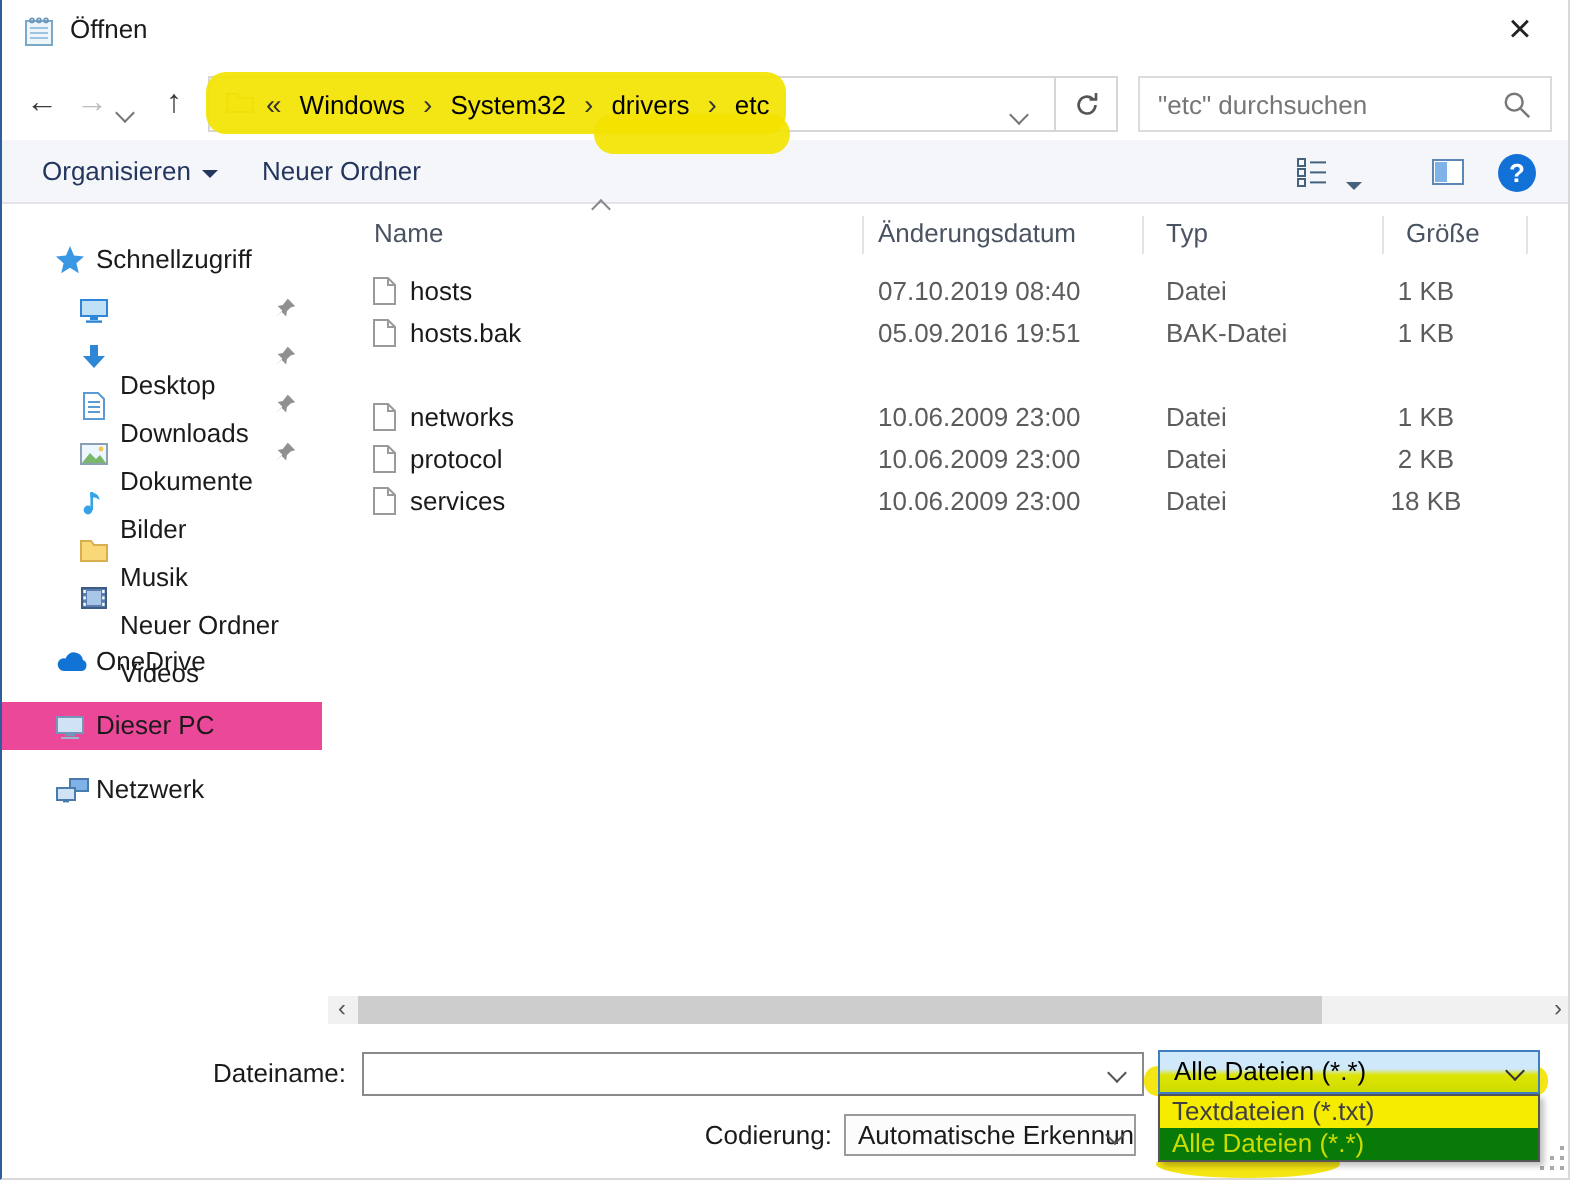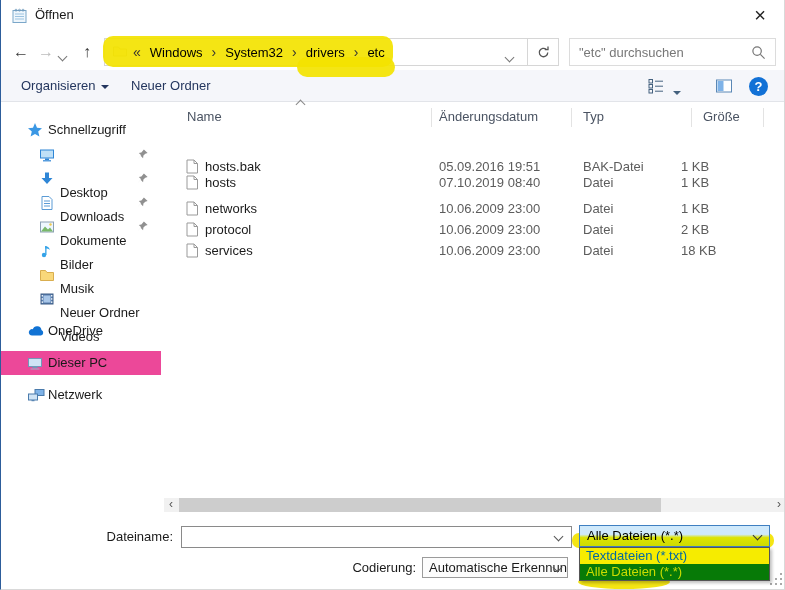--- a/index.html
+++ b/index.html
@@ -75,21 +75,21 @@
   .list-header { position:absolute; left:165px; top:104px; width:620px; height:26px; color:#4a5362; }
   .col-h { position:absolute; top:0; line-height:26px; }
   .col-sep { position:absolute; top:4px; width:1px; height:19px; background:#e3e3e3; }
   .sort-chev { position:absolute; left:296px; top:101px; width:7px; height:7px;
                border-left:1.2px solid #888; border-top:1.2px solid #888; transform:rotate(45deg); }
   .file-row { position:absolute; left:165px; width:620px; height:21px; }
   .file-ic { position:absolute; left:19px; top:3px; width:14px; height:15px; }
   .f-name { position:absolute; left:39px; line-height:21px; color:#1a1a1a; }
   .f-date { position:absolute; left:273px; line-height:21px; color:#5c5c5c; }
   .f-type { position:absolute; left:417px; line-height:21px; color:#5c5c5c;text-align:right; }
-  .f-size { position:absolute; left:515px; width:64px; text-align:left; line-height:21px; color:#5c5c5c; }
+  .f-size { position:absolute; left:515px; width:64px; text-align:center; line-height:21px; color:#5c5c5c; }
 
   
   .hscroll { position:absolute; left:163px; top:498px; width:622px; height:14px; background:#f1f1f1; }
   .hs-arrow { position:absolute; top:0; width:14px; height:14px; color:#555; font-size:12px;
               text-align:center; line-height:13px; }
   .hs-thumb { position:absolute; left:15px; top:0; width:482px; height:14px; background:#cdcdcd; }
 
   
   .ft-label { position:absolute; text-align:right; line-height:22px; color:#1a1a1a; }
   .filename-combo { position:absolute; left:180px; top:526px; width:391px; height:22px;
@@ -98,21 +98,21 @@
                     outline:none; font:13px "Liberation Sans",sans-serif; background:transparent; }
   .combo-chev { position:absolute; width:7px; height:7px; border-right:1.5px solid #555;
                 border-bottom:1.5px solid #555; transform:rotate(45deg); }
   .filetype-combo { position:absolute; left:578px; top:525px; width:191px; height:22px;
                     border:1px solid #3f7fc1; z-index:4;
                     background:linear-gradient(#cfe9fb 0%, #cfe9fb 42%, #dde402 58%, #cedb00 100%); }
   .filetype-combo .label { position:absolute; left:7px; line-height:20px; color:#000; }
   .ft-dropdown { position:absolute; left:578px; top:547px; width:191px; z-index:4;
                  border:1px solid #555; box-shadow:2px 2px 3px rgba(0,0,0,.25); }
   .ft-option { height:16px; line-height:15px; padding-left:6px; font-size:13px; white-space:nowrap; overflow:hidden; }
-  .ft-option.opt-0 { background:#f6ec00; color:#0369a1; }
+  .ft-option.opt-0 { background:#f6ec00; color:#404040; }
   .ft-option.opt-1 { background:#077a07; color:#cbdc00; }
   .encoding-combo { position:absolute; left:421px; top:557px; width:146px; height:21px;
                     background:#fcfcfc; border:1px solid #9b9b9b; overflow:hidden; }
   .encoding-combo .label { position:absolute; left:6px; line-height:19px; white-space:nowrap; }
   .resize-grip { position:absolute; left:769px; top:573px; width:13px; height:13px; }
   .grip-dot { position:absolute; width:2px; height:2px; background:#a9a9a9; }
 </style>
 </head>
 <body>
 
@@ -304,21 +304,21 @@
     <span class="col-h" style="left:273px;">Änderungsdatum</span>
     <span class="col-h" style="left:417px;">Typ</span>
     <span class="col-h" style="left:537px;">Größe</span>
     <span class="col-sep" style="left:265px;"></span>
     <span class="col-sep" style="left:405px;"></span>
     <span class="col-sep" style="left:525px;"></span>
     <span class="col-sep" style="left:597px;"></span>
   </div>
   <span class="sort-chev"></span>
 
-  <div class="file-row" style="top:135px;margin-top:37px;">
+  <div class="file-row" style="top:135px;">
     <svg class="file-ic" viewBox="0 0 14 15">
         <path d="M2 1 h7 l3.5 3.5 V14 H2 Z" fill="#fff" stroke="#9a9a9a"></path>
         <path d="M9 1 v3.5 h3.5" fill="none" stroke="#9a9a9a"></path>
       </svg>
     <span class="f-name">hosts</span>
       <span class="f-date">07.10.2019 08:40</span>
       <span class="f-type">Datei</span>
       <span class="f-size">1 KB</span>
   </div>
   <div class="file-row" style="top:156px;">

